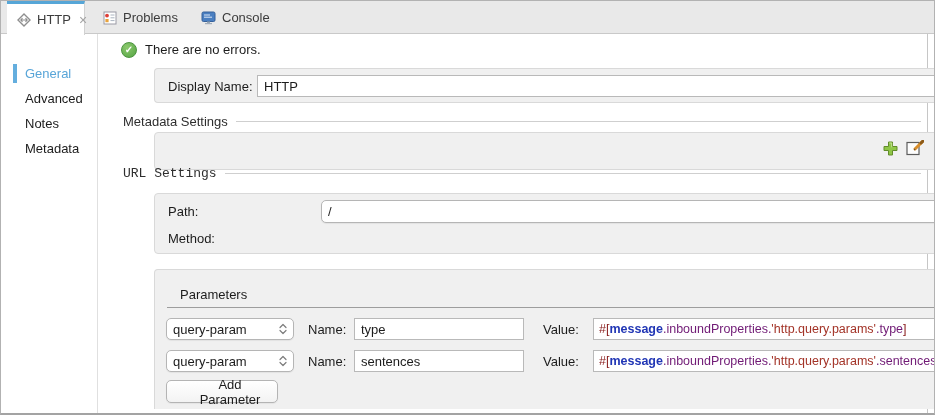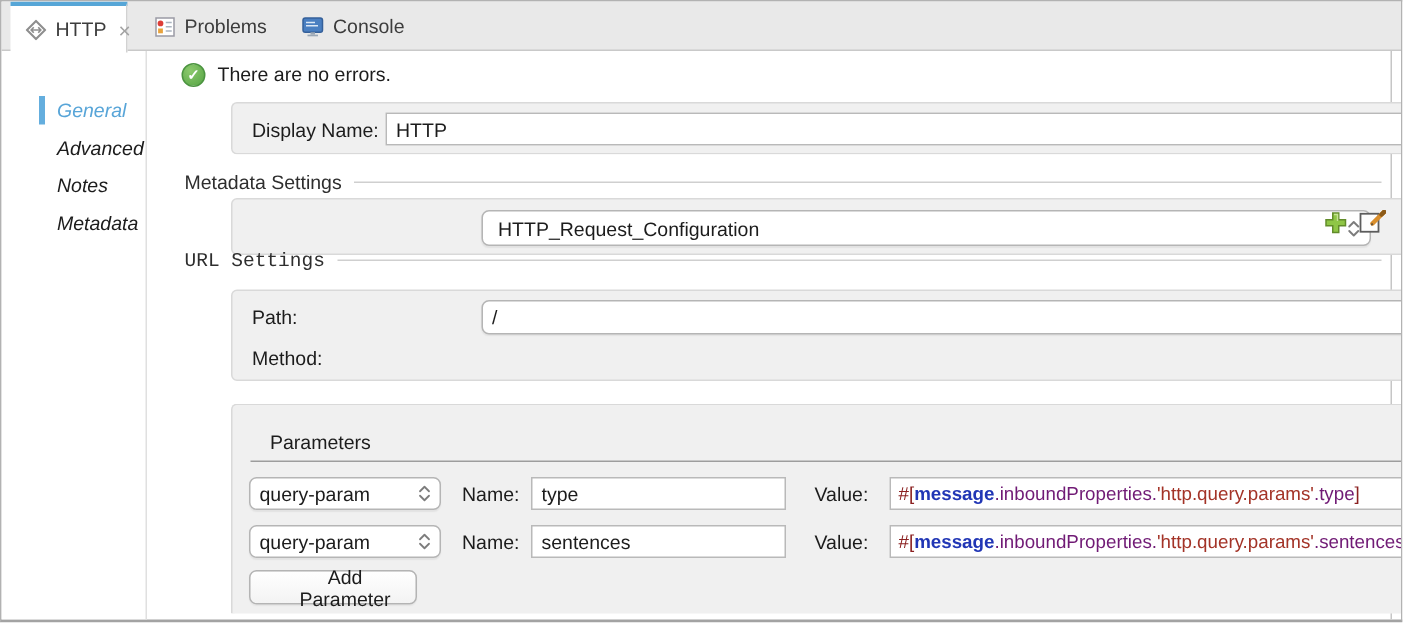--- a/index.html
+++ b/index.html
@@ -24,21 +24,21 @@
     background:#fff; border-top:3px solid #56a6d7;
     border-right:1px solid #d2d2d2; height:34px; z-index:2;
   }
   .tab-close { color:#a3a3a3; font-size:14px; line-height:1; margin-left:2px; cursor:default; }
 
   
   .sidebar {
     position:absolute; left:0; top:33px; width:97px; bottom:0;
     background:#fff; border-right:1px solid #e0e0e0;
   }
-  .side-item { position:absolute; left:17px; width:100%; height:19px; line-height:19px; padding-left:20px; color:#1c1c1c;font-style:italic; }
+  .side-item { position:absolute; left:4px; width:100%; height:19px; line-height:19px; padding-left:20px; color:#1c1c1c; }
   .side-item.selected { color:#58a5d8; }
   .side-sel-bar { position:absolute; left:8px; top:0; width:4px; height:19px; background:#64aede; }
   .panel-right-border { position:absolute; top:33px; bottom:0; left:926px; width:1px; background:#c6c6c6; }
 
   .status-row { position:absolute; left:120px; top:40px; height:17px; display:flex; align-items:center; gap:8px; }
   .check-icon {
     width:16px; height:16px; border-radius:50%;
     background:radial-gradient(circle at 35% 30%, #8cc96d, #55a444);
     border:1px solid #4c9440; color:#fff; font-size:10px; font-weight:bold;
     display:flex; align-items:center; justify-content:center;
@@ -157,26 +157,20 @@
     <span class="form-label" style="left:13px; top:10px;">Display Name:</span>
     <input class="text-input" style="left: 102px; top: 6px; width: 722px;" value="HTTP">
   </div>
 
   <div class="section-hdr" style="left:122px; top:112px; width:798px;">
     <span class="ttl">Metadata Settings</span>
     <span class="rule"></span>
   </div>
 
   <div class="groupbox" style="left:109px; top:131px; width:811px; height:38px;">
-    <div class="combo" style="left:166px; top:7px; width:593px; height:24px;">
-      <span class="combo-val" style="padding-left:4px;">HTTP_Request_Configuration</span>
-      <svg width="9" height="13" viewBox="0 0 9 13">
-        <path d="M1.5 5 L4.5 2 L7.5 5 M1.5 8 L4.5 11 L7.5 8" fill="none" stroke="#7d7d7d" stroke-width="1.3" stroke-linecap="round" stroke-linejoin="round"></path>
-      </svg>
-    </div>
   </div>
 
   <span style="position:absolute; left:881px; top:139px; display:flex;">
     <svg width="17" height="17" viewBox="0 0 17 17">
       <path d="M6.5 2 h4 v4.5 H15 v4 h-4.5 V15 h-4 v-4.5 H2 v-4 h4.5 Z" fill="#8fc646" stroke="#628c2a" stroke-width="1"></path>
       <path d="M7.3 3 h2.4 v4.3" fill="none" stroke="#c6e394" stroke-width="1"></path>
     </svg>
   </span>
   <span style="position:absolute; left:905px; top:139px; display:flex;">
     <svg width="18" height="16" viewBox="0 0 18 16">

